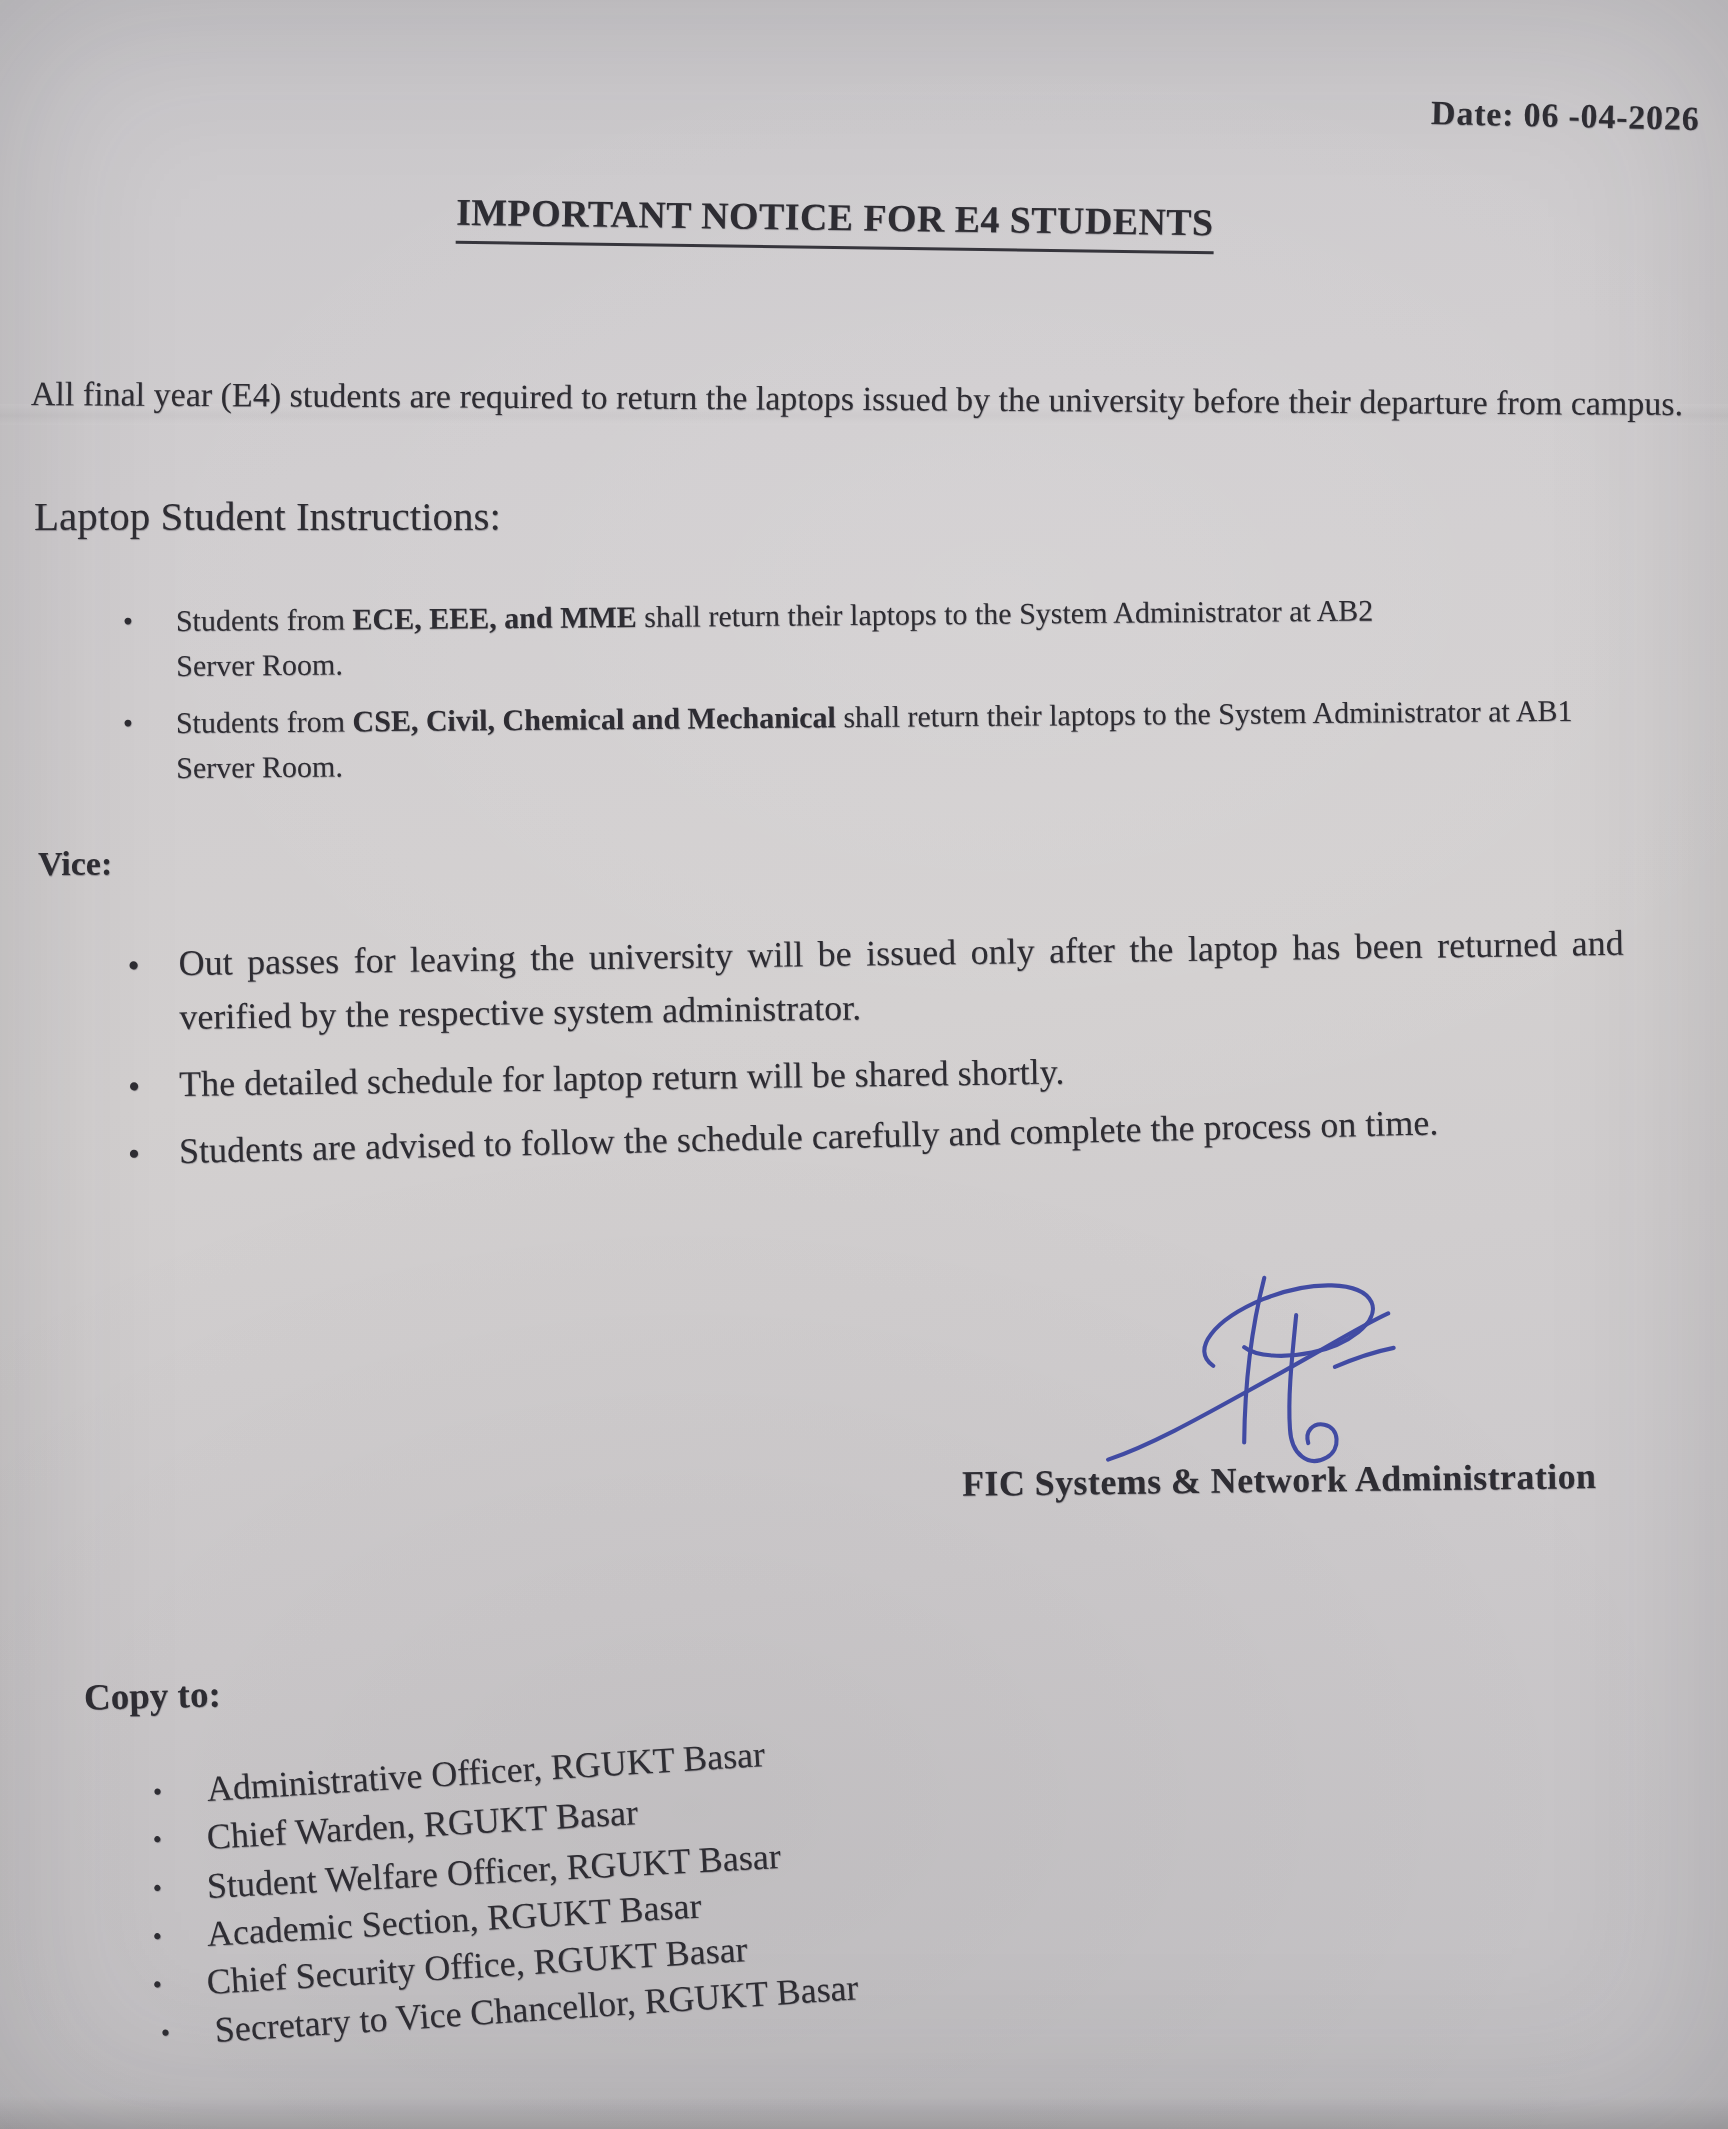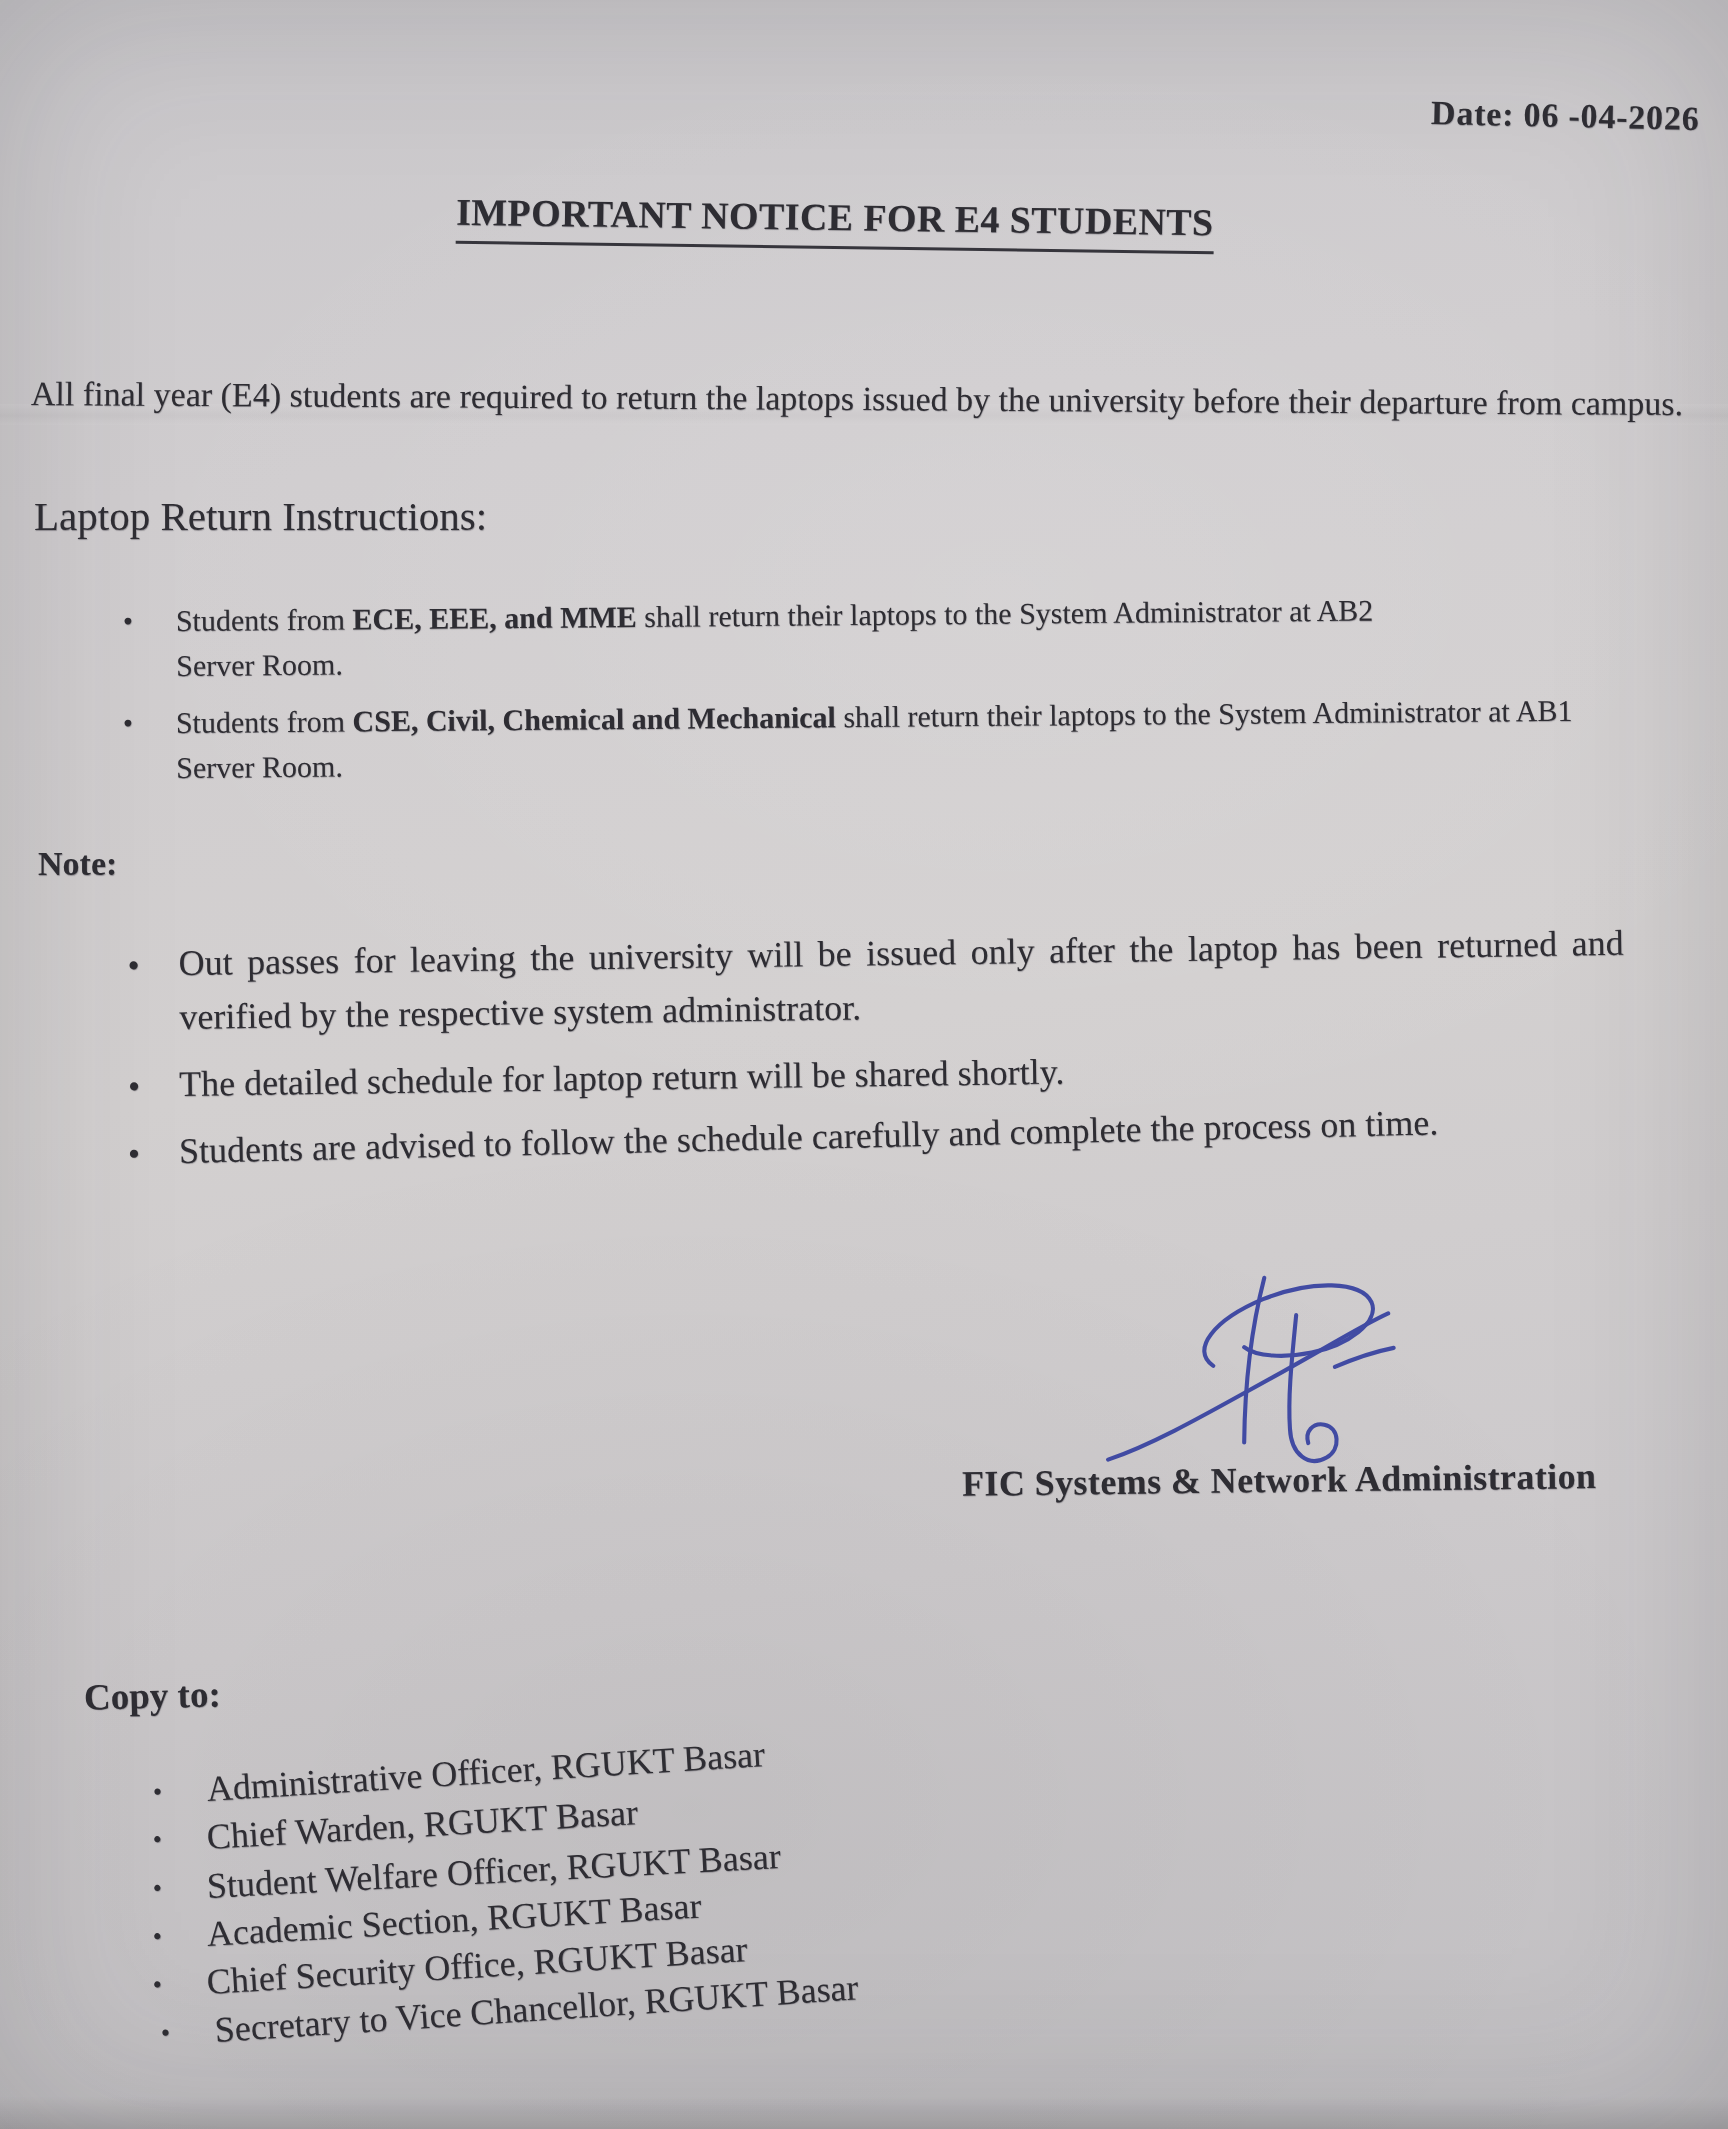--- a/index.html
+++ b/index.html
@@ -112,28 +112,28 @@
 
 <div class="page">
   <div class="content">
 
     <div class="date-line txt">Date: 06 -04-2026</div>
 
     <div class="notice-title txt">IMPORTANT NOTICE FOR E4 STUDENTS</div>
 
     <p class="intro txt">All final year (E4) students are required to return the laptops issued by the university before their departure from campus.</p>
 
-    <h2 class="instr-heading txt">Laptop Return Instructions:</h2>
+    <h2 class="instr-heading txt">Laptop Student Instructions:</h2>
 
     <ul class="instr-list">
       <li class="txt w1"><span>Students from </span><span class="seg-bold">ECE, EEE, and MME</span><span> shall return their laptops to the System Administrator at AB2 Server Room.</span></li>
       <li class="txt w2"><span>Students from </span><span class="seg-bold">CSE, Civil, Chemical and Mechanical</span><span> shall return their laptops to the System Administrator at AB1 Server Room.</span></li>
     </ul>
 
-    <h3 class="note-heading txt">Note:</h3>
+    <h3 class="note-heading txt">Vice:</h3>
 
     <ul class="note-list">
       <li class="txt justified">Out passes for leaving the university will be issued only after the laptop has been returned and verified by the respective system administrator.</li>
       <li class="txt single">The detailed schedule for laptop return will be shared shortly.</li>
       <li class="txt single">Students are advised to follow the schedule carefully and complete the process on time.</li>
     </ul>
 
     <div class="signature-wrap">
       <svg viewBox="0 0 420 280" fill="none" xmlns="http://www.w3.org/2000/svg">
         <g stroke="#2e3a9e" stroke-width="5" stroke-linecap="round" fill="none" opacity="0.88">

